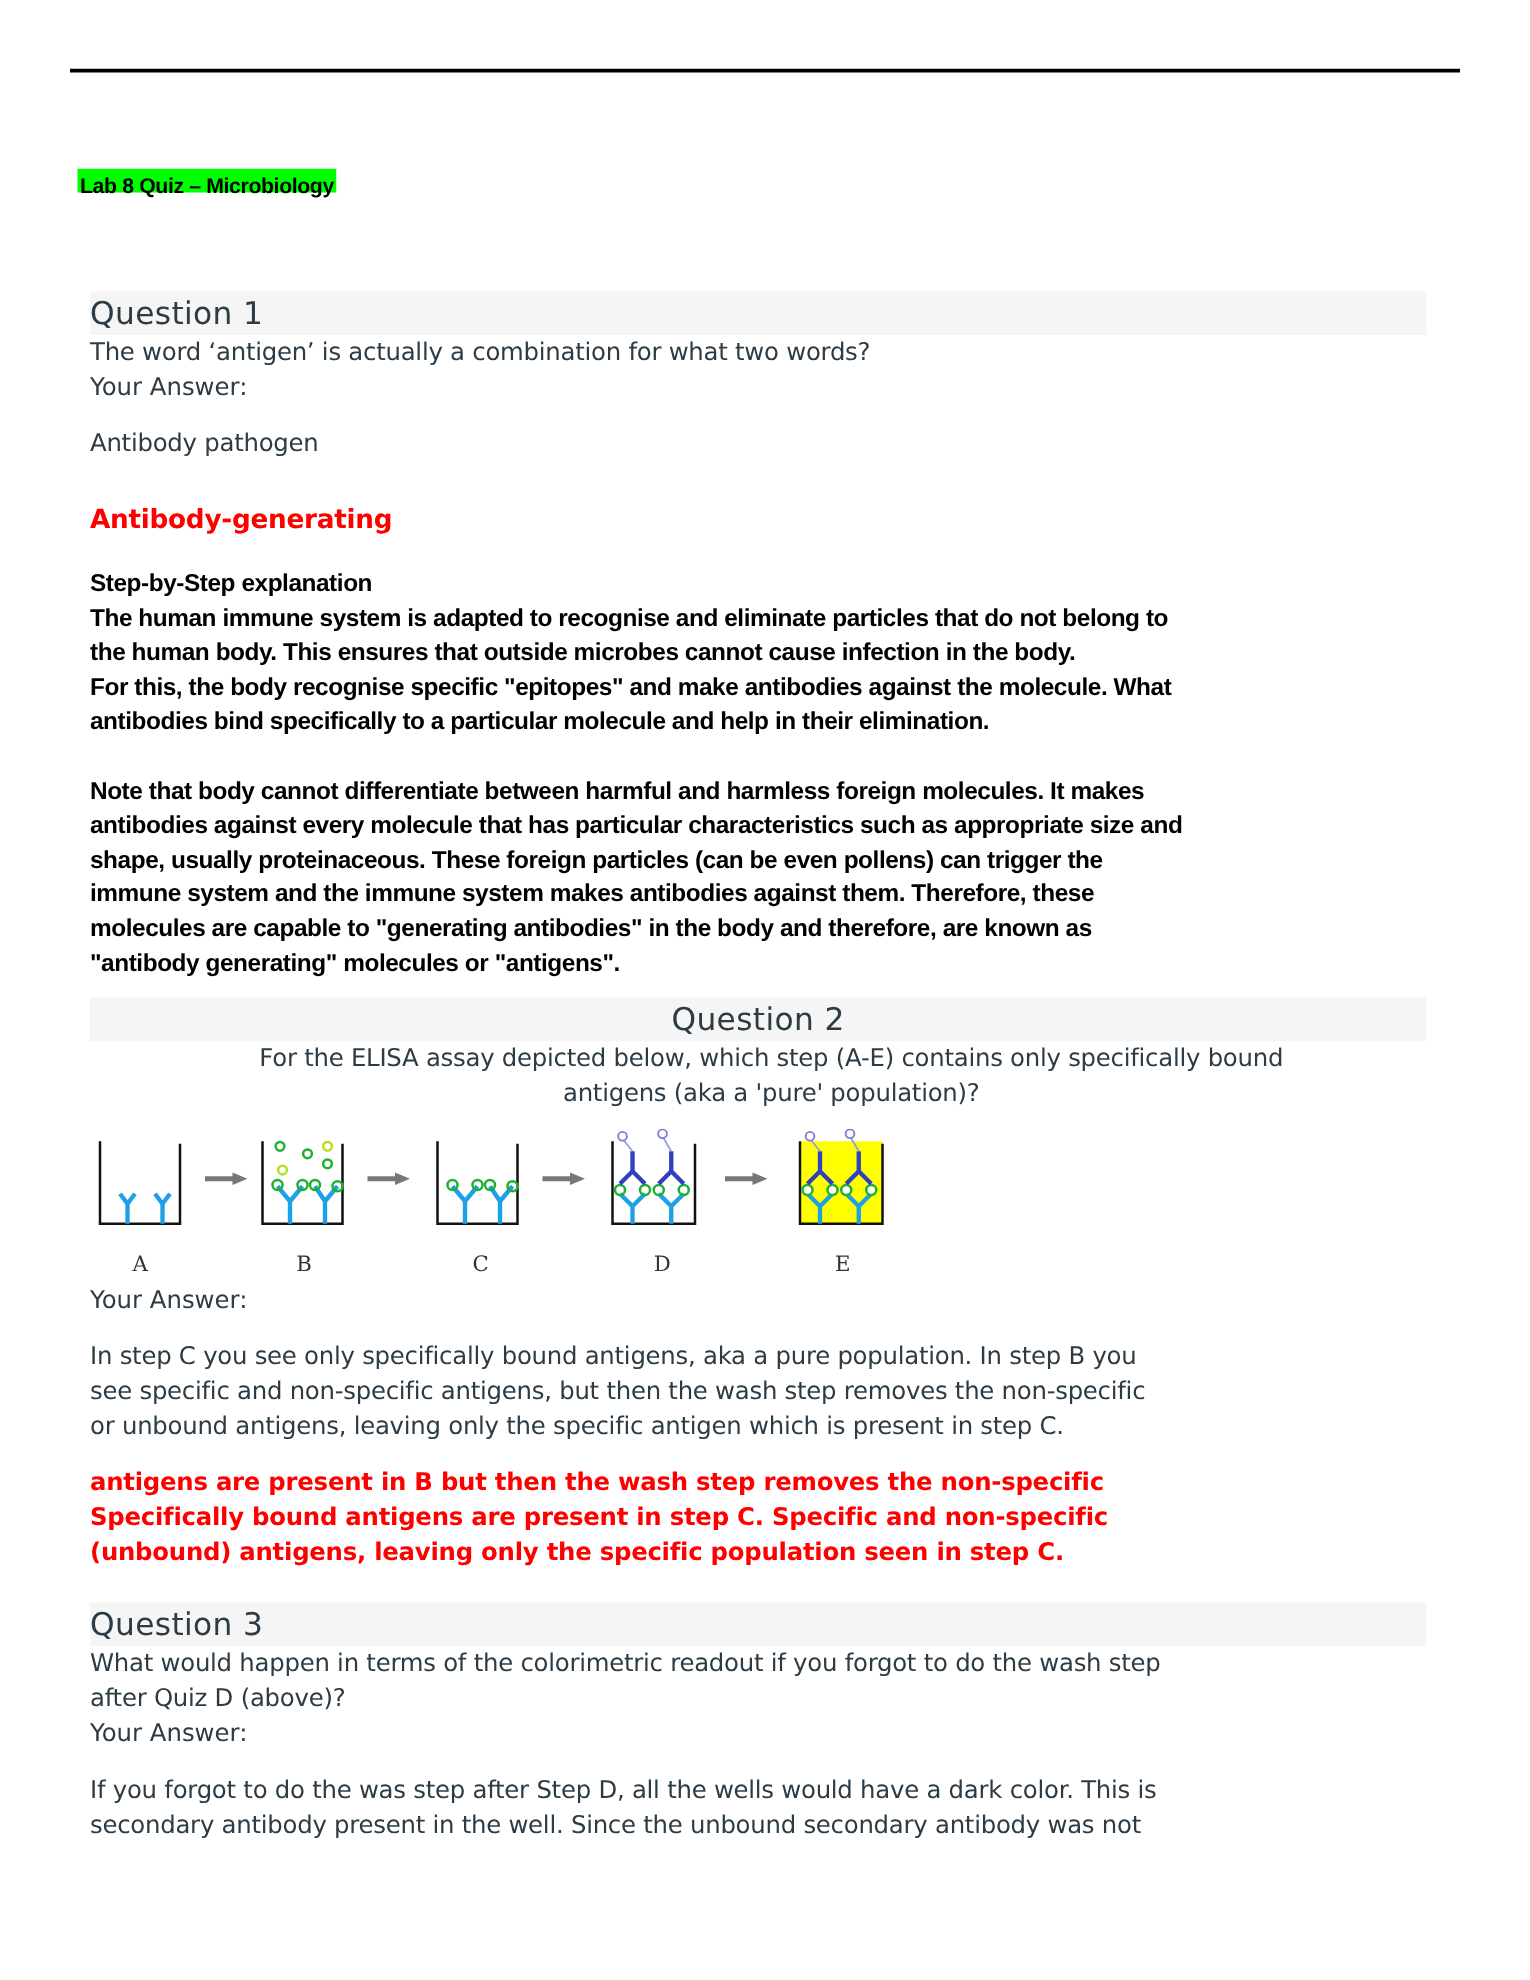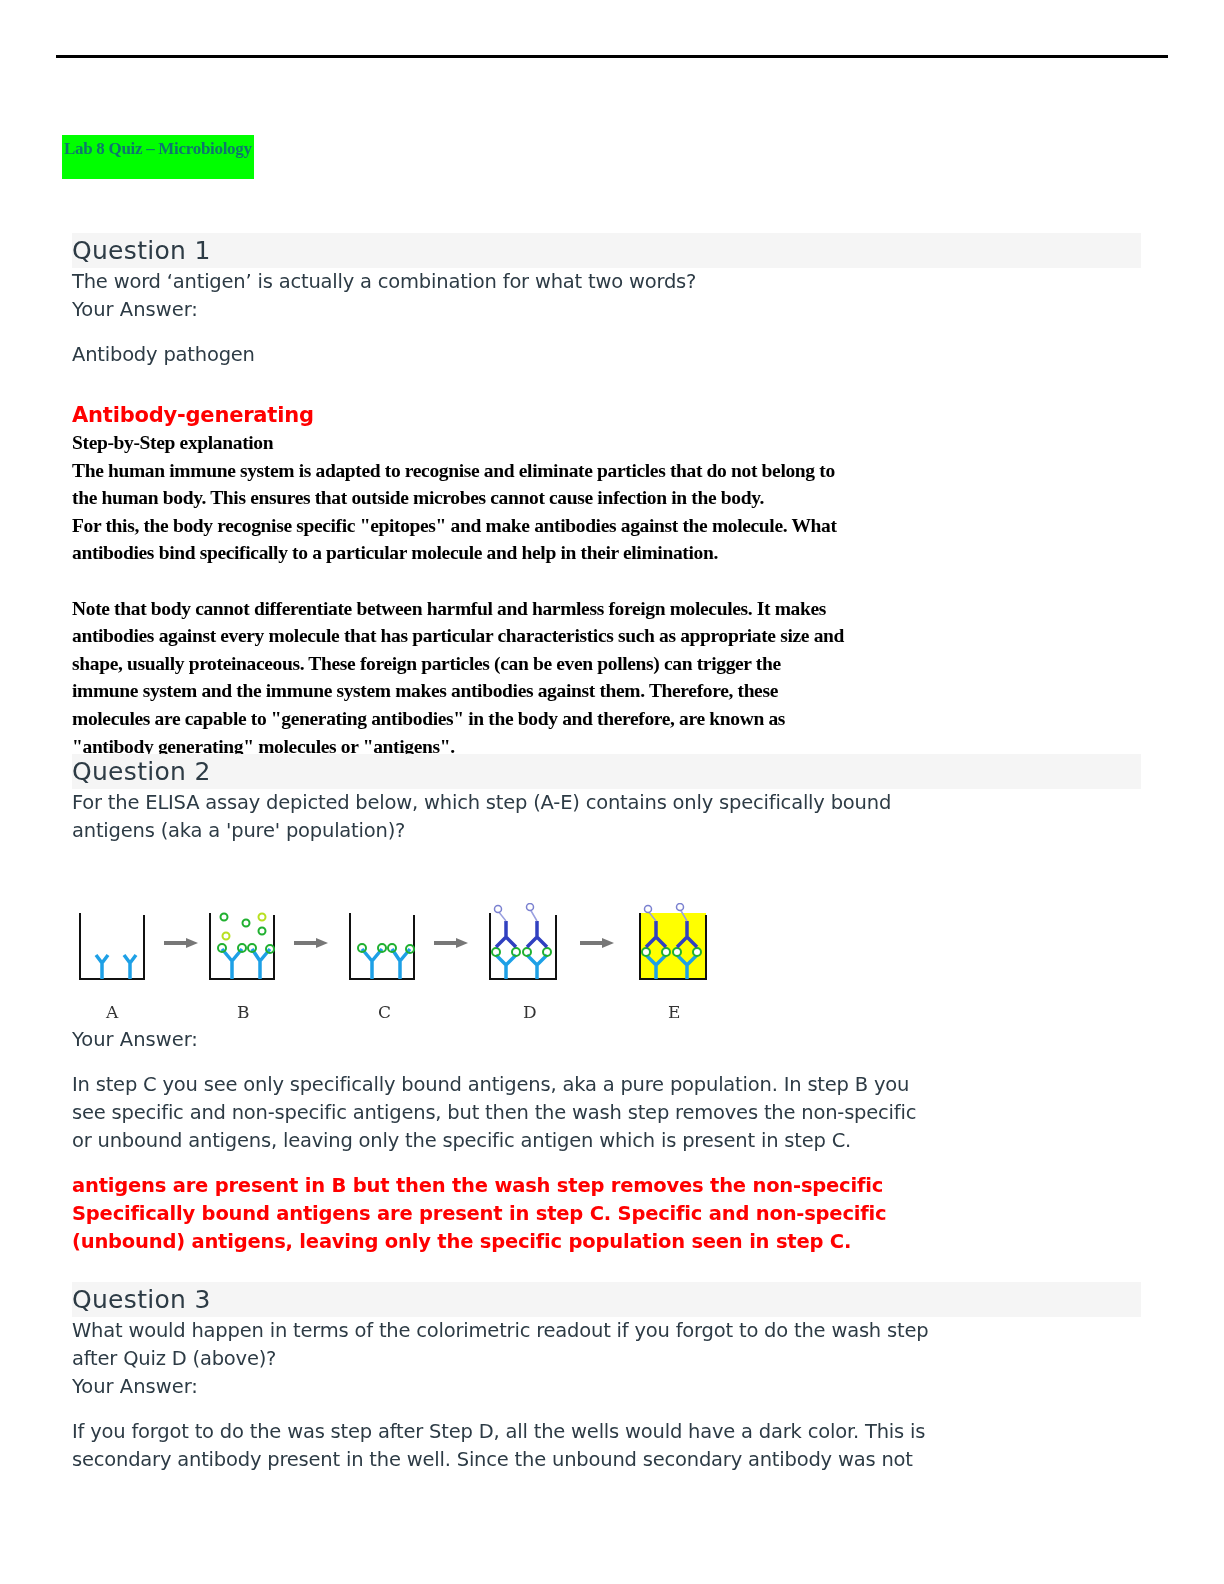--- a/index.html
+++ b/index.html
@@ -1,20 +1,20 @@
 <!DOCTYPE html>
 <html><head>
 <meta charset="utf-8">
 <style>
   html, body { margin: 0; padding: 0; background: #ffffff; }
   body { width: 1224px; height: 1584px; position: relative; overflow: hidden;
          font-family: "DejaVu Sans", sans-serif; color: #2d3b45; }
   .rule { position: absolute; left: 56px; top: 55px; width: 1112px; height: 3px; background: #000; }
-  .doc-title { position: absolute; left: 62px; top: 135px; height: 44px; padding: 0 2px;
-               background: #00ff00; color: #0f766e; font-family: Liberation Serif, serif;
+  .doc-title { position: absolute; left: 62px; top: 135px; height: 19px; padding: 0 2px;
+               background: #00ff00; color: #000000; font-family: Liberation Sans, sans-serif;
                font-weight: bold; font-size: 17px; line-height: 27px; letter-spacing: -0.3px; }
   .block { position: absolute; left: 72px; width: 1090px; }
   .q-head { background: #f5f5f5; width: 1069px; height: 35px; font-size: 25px; line-height: 36px;
             color: #2d3b45; font-family: "DejaVu Sans", sans-serif; letter-spacing: 0.3px; }
   .q-text { font-size: 19.5px; line-height: 28px; color: #2d3b45; letter-spacing: -0.2px; }
   .ans-label { font-size: 19.5px; line-height: 28px; color: #2d3b45; }
   .answer { font-size: 19.5px; line-height: 28px; color: #2d3b45; letter-spacing: -0.2px; }
   .correct { font-size: 19.5px; line-height: 28px; color: #ff0000; font-weight: bold; letter-spacing: -0.2px; }
   .expl { font-family: "Liberation Sans", sans-serif; font-weight: bold; font-size: 19.5px;
           line-height: 27.6px; color: #000; letter-spacing: -0.35px; }
@@ -27,37 +27,37 @@
 <div class="rule"></div>
 
 <div class="doc-title">Lab 8 Quiz – Microbiology</div>
 
 <div class="block" style="top:233px;">
   <div class="q-head">Question 1</div>
   <div class="q-text">The word ‘antigen’ is actually a combination for what two words?</div>
   <div class="ans-label">Your Answer:</div>
   <div class="answer" style="margin-top:17px;">Antibody pathogen</div>
   <div class="correct" style="margin-top:32px;font-size:21px;">Antibody-generating</div>
-  <div class="expl" style="font-family:Liberation Serif, serif;">
+  <div class="expl" style="margin-top:25px;">
     <div>Step-by-Step explanation</div>
     <div>The human immune system is adapted to recognise and eliminate particles that do not belong to</div>
     <div>the human body. This ensures that outside microbes cannot cause infection in the body.</div>
     <div>For this, the body recognise specific "epitopes" and make antibodies against the molecule. What</div>
     <div>antibodies bind specifically to a particular molecule and help in their elimination.</div>
     <div style="height:27.6px;"></div>
     <div>Note that body cannot differentiate between harmful and harmless foreign molecules. It makes</div>
     <div>antibodies against every molecule that has particular characteristics such as appropriate size and</div>
     <div>shape, usually proteinaceous. These foreign particles (can be even pollens) can trigger the</div>
     <div>immune system and the immune system makes antibodies against them. Therefore, these</div>
     <div>molecules are capable to "generating antibodies" in the body and therefore, are known as</div>
     <div>"antibody generating" molecules or "antigens".</div>
   </div>
 </div>
 
-<div class="block" style="top:754px;">
+<div class="block" style="top:798px;text-align:center;">
   <div class="q-head">Question  2</div>
   <div class="q-text">For the ELISA assay depicted below, which step (A-E) contains only specifically bound</div>
   <div class="q-text">antigens (aka a 'pure' population)?</div>
 </div>
 
 <div class="elisa">
   <svg width="660" height="100" viewBox="0 0 660 100">
 
     <g>
       <path d="M8 10 V76 H72 V12" fill="none" stroke="#111" stroke-width="2"></path>

